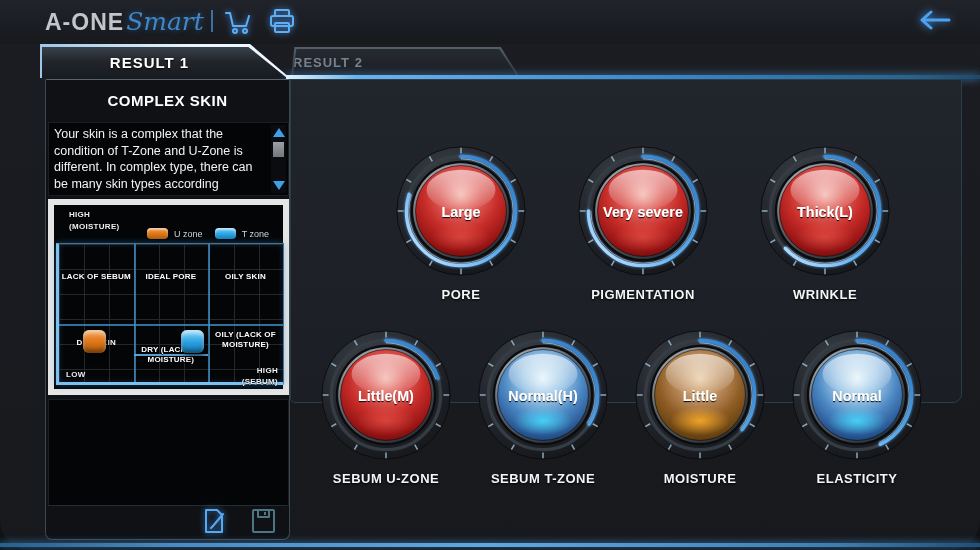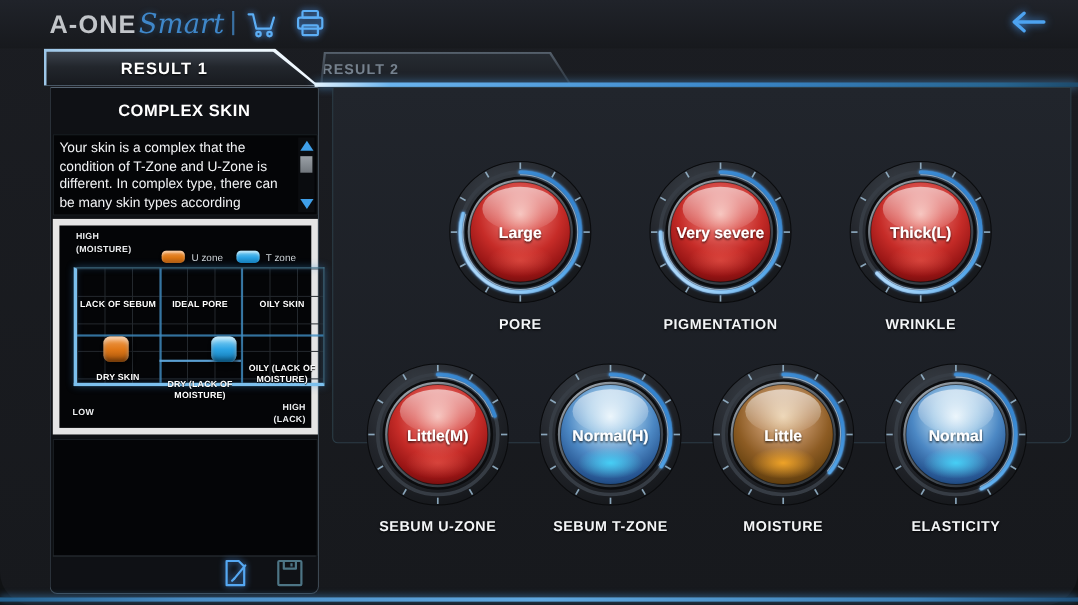--- a/index.html
+++ b/index.html
@@ -70,21 +70,21 @@
           letter-spacing:.3px; text-shadow:0 1px 1px #000; line-height:1.45; }
   #axis-top { left:15px; top:4px; }
   #axis-low { left:12px; bottom:8px; }
   #axis-high { right:5px; bottom:1px; text-align:right; }
   .legend { position:absolute; right:8px; top:23px; display:flex; align-items:center; gap:6px; }
   .legend-chip { width:21px; height:11px; border-radius:4px;
           box-shadow:inset 0 2px 2px rgba(255,255,255,.5), 0 1px 2px rgba(0,0,0,.7); }
   .chip-u { background:linear-gradient(#f09a4c,#dd7714 55%,#b55c0c); }
   .chip-t { background:linear-gradient(#7cd0f4,#2da4e4 55%,#1480bc); }
   .legend span { color:#cfd4d8; font-size:9px; margin-right:6px; }
-  .chart-grid { position:absolute; left:13px; top:38px; width:228px; height:108px;
+  .chart-grid { position:absolute; left:2px; top:38px; width:228px; height:142px;
           border:1px solid #43758f; border-left:3px solid #7cc0ee; border-bottom:3px solid #7cc0ee;
           box-shadow:0 0 7px rgba(60,140,210,.4), inset 0 0 6px rgba(60,140,210,.25);
           background-image:linear-gradient(#23282d 1px,transparent 1px),
                            linear-gradient(90deg,#23282d 1px,transparent 1px);
           background-size:25px 25px;padding-left:48px; }
   .gline { position:absolute; background:#3f8cc2; opacity:.8; }
   .gline.v { top:0; bottom:0; width:2px; }
   #gv1 { left:33.3%; } #gv2 { left:66.6%; }
   #gh1 { left:0; right:0; top:58%; height:2px; }
   #gh2 { left:33.3%; width:33.3%; top:80%; height:2px; background:#5fa8dc; opacity:.95; }
@@ -105,21 +105,21 @@
   .lp-blank { position:absolute; left:2px; top:319px; width:241px; height:107px;
           background:#040507; border:1px solid #1a1e23; }
   .lp-divider { position:absolute; left:2px; bottom:33px; right:2px; height:1px; background:#262b31; }
   .lp-icons { position:absolute; right:12px; bottom:5px; display:flex; gap:22px; }
   .lp-icon { width:27px; height:26px; cursor:pointer; }
   .lp-icon svg { width:100%; height:100%; }
   #edit-btn { color:#55a8f2; filter:drop-shadow(0 0 3px rgba(80,160,255,.8)); }
   #save-btn { color:#4d7585; }
 
   
-  .right-panel { position:absolute; left:302px; top:79px; width:672px; height:324px;
+  .right-panel { position:absolute; left:290px; top:79px; width:672px; height:324px;
           background:linear-gradient(#21252c,#1b1e24);
           border:1px solid #2c3d47; border-radius:2px 2px 9px 5px; }
   .gauge-row { position:absolute; display:flex; }
   #gauge-row-1 { left:100px; top:64px; gap:42px; }
   #gauge-row-2 { left:25px;  top:248px; gap:17px; }
   .gauge { width:140px; text-align:center; cursor:pointer; }
   .gauge svg.dial { width:134px; height:134px; display:block; margin:0 auto; }
   .gauge .ticks line { stroke:#9dbdd4; stroke-width:1.6; opacity:.85; }
   .gauge-value { fill:#fff; font-family:"Liberation Sans",sans-serif; font-size:15px; font-weight:bold; }
   .gauge-label { margin-top:9px; color:#f3f5f7; font-size:13px; font-weight:bold;
@@ -272,21 +272,21 @@
         <div class="cell" id="cell-2">OILY SKIN</div>
         <div class="cell" id="cell-3">DRY SKIN</div>
         <div class="cell" id="cell-4">DRY (LACK OF MOISTURE)</div>
         <div class="cell" id="cell-5">OILY (LACK OF MOISTURE)</div>
       <div class="marker marker-u" style="left: calc(15.8% - 11px); top: calc(70% - 11px);"></div>
           <div class="marker marker-t" style="left: calc(59.2% - 11px); top: calc(70% - 11px);"></div>
         </div>
       <div class="axis-lbl" id="axis-low">LOW</div>
       <div class="axis-lbl" id="axis-high">
         <div>HIGH</div>
-        <div>(LACK)</div>
+        <div>(SEBUM)</div>
       </div>
     </div>
 
     <div class="lp-blank"></div>
     <div class="lp-divider"></div>
     <div class="lp-icons">
       <div class="lp-icon" id="edit-btn">
         <svg viewBox="0 0 27 26" fill="none" stroke="currentColor" stroke-width="2" stroke-linejoin="round" stroke-linecap="round">
           <path d="M5 2h11l5 5v17H5z"></path>
             <path d="M12 18L22 6"></path>

